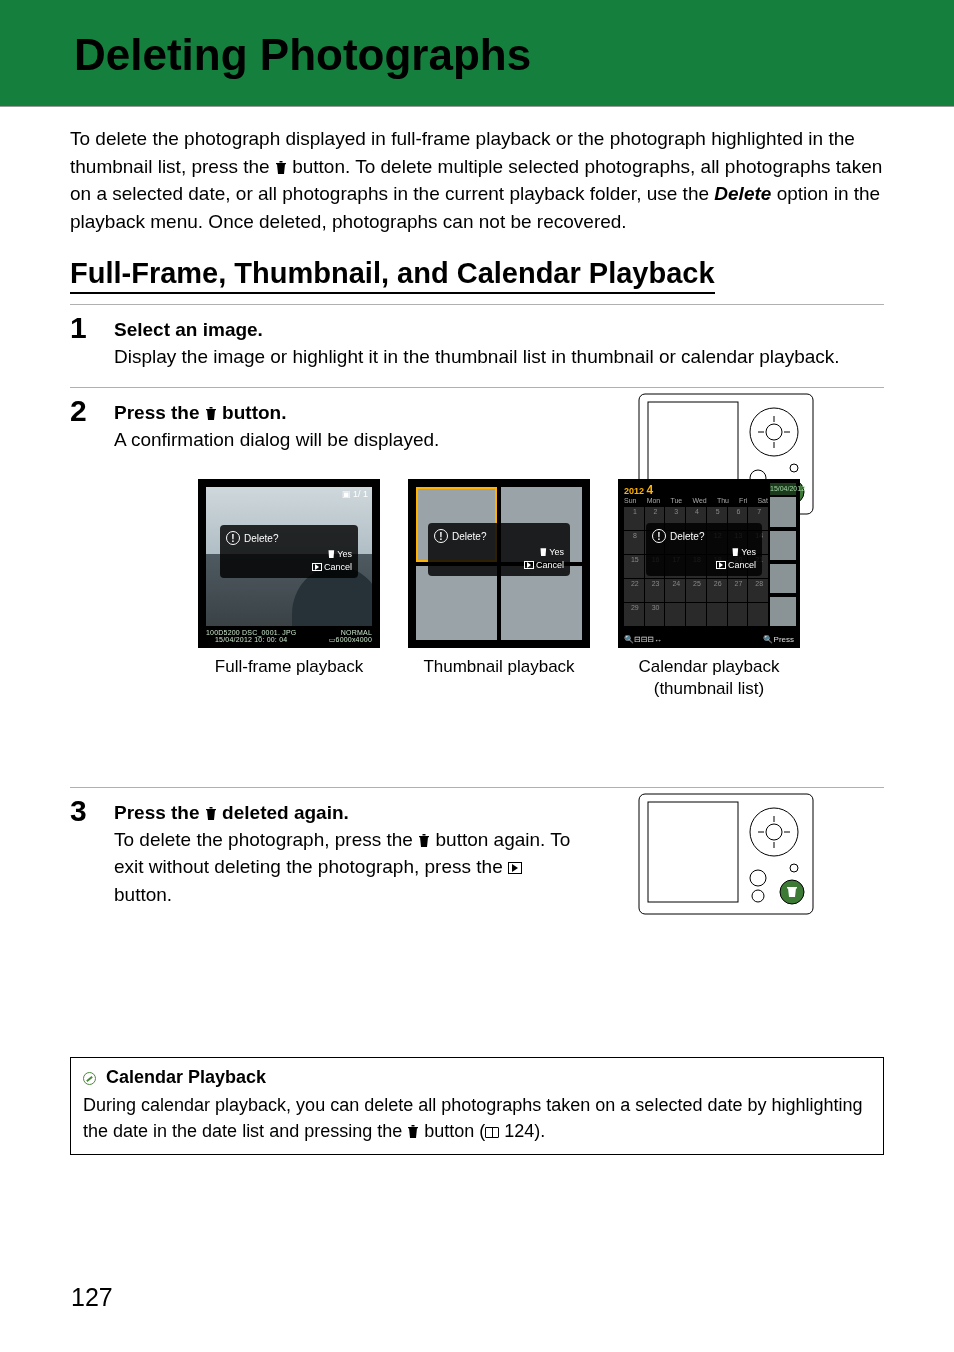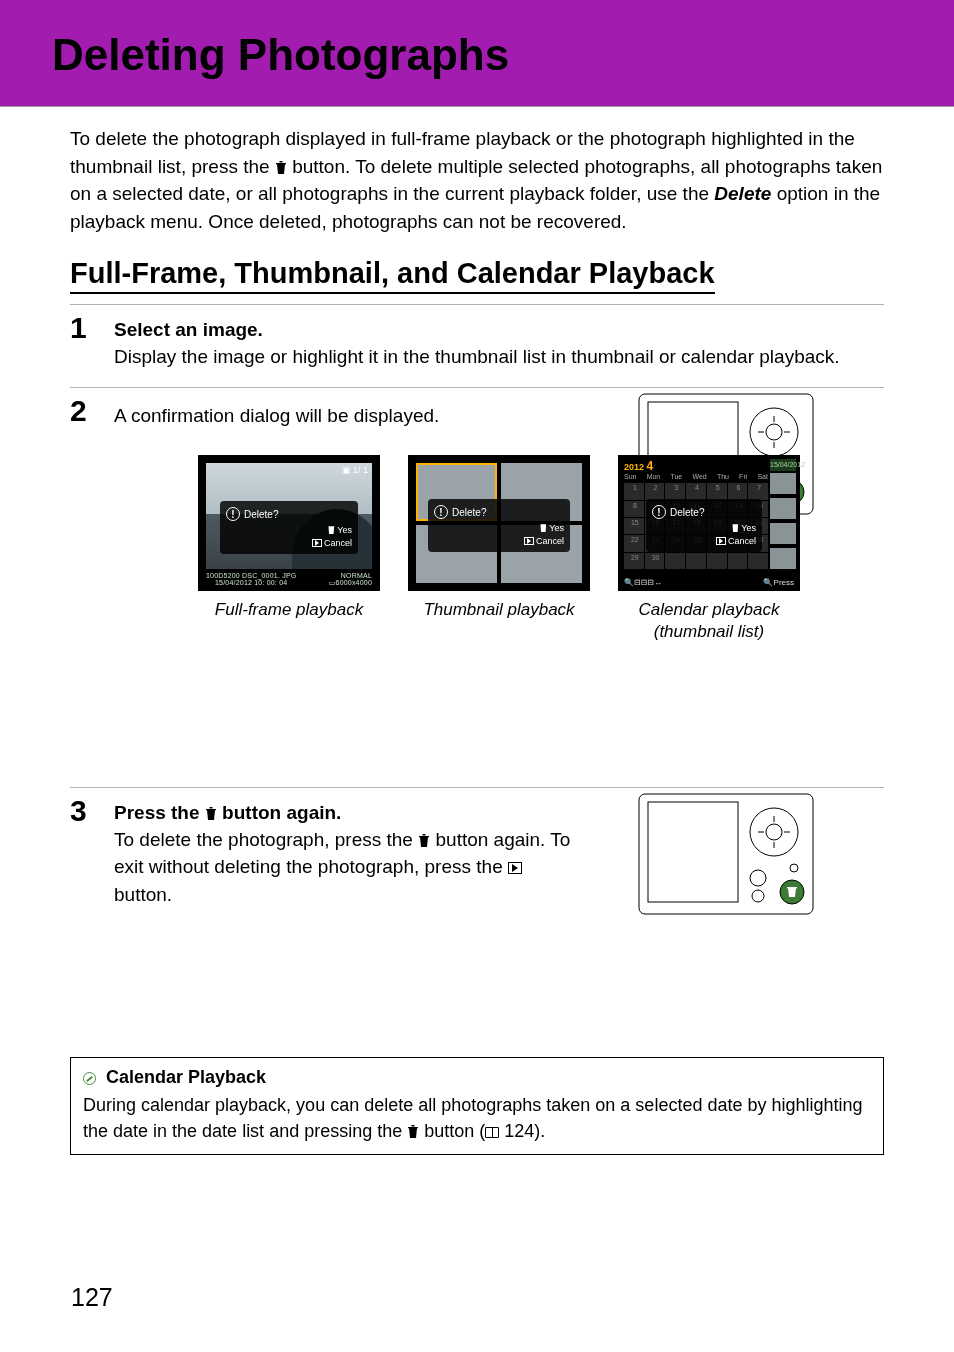--- a/index.html
+++ b/index.html
@@ -5,22 +5,22 @@
   * { box-sizing: border-box; margin: 0; padding: 0; }
   body {
     font-family: "Segoe UI", Arial, sans-serif;
     background: #fff;
     width: 954px;
     height: 1352px;
     position: relative;
     color: #000;
   }
   .top-banner {
-    background: #a21caf;
-    padding: 30px 70px 18px 52px;
+    background: #15803d;
+    padding: 30px 70px 18px 74px;
     border-bottom: 1px solid #999;
   }
   .top-banner h1 {
     font-size: 44px;
     font-weight: 800;
     margin-bottom: 8px;
   }
   .intro {
     padding: 18px 70px 4px 70px;
     font-size: 19px;
@@ -140,27 +140,26 @@
   
   .lcd-row {
     display: flex;
     gap: 28px;
     justify-content: center;
     padding: 26px 0 6px 44px;
   }
   .lcd-item { text-align: center; }
   .lcd {
     width: 182px;
-    height: 136px;
+    height: 169px;
     background: #000;
     position: relative;
     margin-bottom: 8px;
   }
   .lcd-caption {
-    font-style: italic;
     font-size: 17px;
     line-height: 1.3;
   }
 
   
   .lcd-fullframe .photo {
     position: absolute;
     left: 8px; right: 8px; top: 8px; bottom: 22px;
     background: linear-gradient(#cfd8dc 0%, #b0bec5 48%, #4e5a61 48%, #3a4246 100%);
     overflow: hidden;
@@ -292,20 +291,29 @@
     <div class="step-num">1</div>
     <div class="step-body">
       <div class="step-head">Select an image.</div>
       <div class="step-text">Display the image or highlight it in the thumbnail list in thumbnail or calendar playback.</div>
     </div>
   </div>
 
   <div class="step" style="min-height:400px;">
     <div class="step-num">2</div>
     <div class="step-body">
+      <div class="step-head">
+        <span>Press the </span>
+        <span class="trash-icon">
+          <svg viewBox="0 0 12 14">
+              <path d="M2 3h8l-1 10H3z M1 2h10v1.2H1z M4.5 0h3v1.5h-3z" fill="#000"></path>
+            </svg>
+        </span>
+        <span> button.</span>
+      </div>
       <div class="step-text">A confirmation dialog will be displayed.</div>
     </div>
 
     <div class="camera-back" style="top:0;">
       <svg viewBox="0 0 176 132">
         <rect x="1" y="6" width="174" height="120" rx="6" fill="#fff" stroke="#000"></rect>
         <rect x="10" y="14" width="90" height="100" fill="#fff" stroke="#000"></rect>
         <circle cx="136" cy="44" r="24" fill="#fff" stroke="#000"></circle>
         <circle cx="136" cy="44" r="8" fill="#fff" stroke="#000"></circle>
         <path d="M136 28v6 M136 54v6 M120 44h6 M146 44h6" stroke="#000"></path>
@@ -446,21 +454,21 @@
   <div class="step" style="min-height:150px;">
     <div class="step-num">3</div>
     <div class="step-body" style="max-width:460px;">
       <div class="step-head">
         <span>Press the </span>
         <span class="trash-icon">
           <svg viewBox="0 0 12 14">
               <path d="M2 3h8l-1 10H3z M1 2h10v1.2H1z M4.5 0h3v1.5h-3z" fill="#000"></path>
             </svg>
         </span>
-        <span> button again.</span>
+        <span> deleted again.</span>
       </div>
       <div class="step-text">
         <span>To delete the photograph, press the </span>
         <span class="trash-icon">
           <svg viewBox="0 0 12 14">
               <path d="M2 3h8l-1 10H3z M1 2h10v1.2H1z M4.5 0h3v1.5h-3z" fill="#000"></path>
             </svg>
         </span>
         <span> button again.  To exit without deleting the photograph, press the </span>
         <span class="play-icon"></span>

